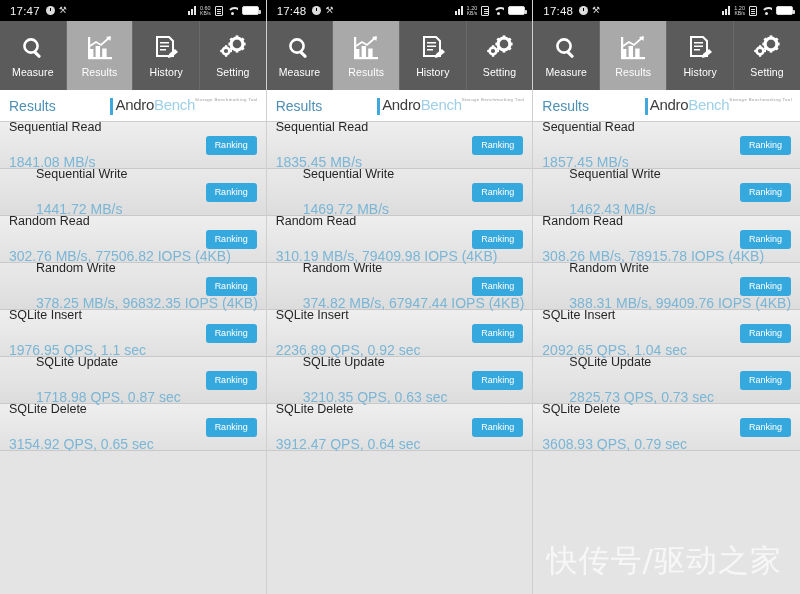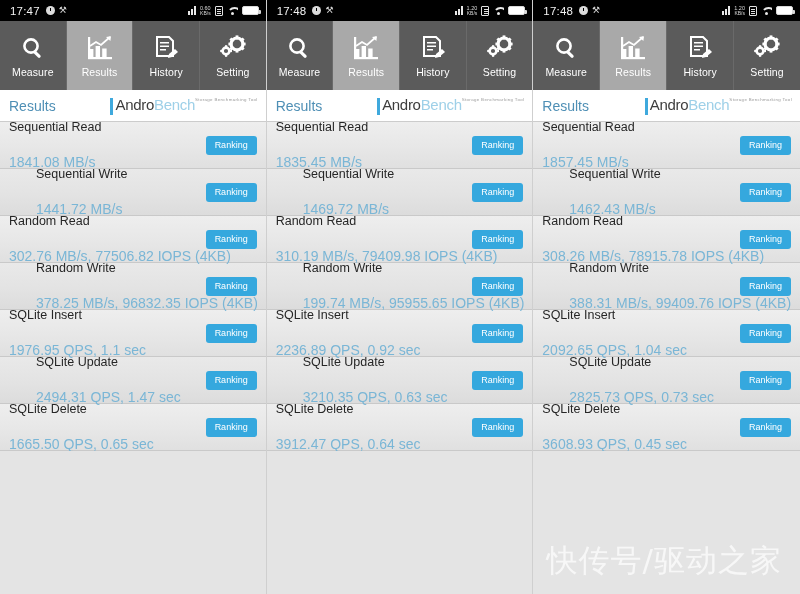--- a/index.html
+++ b/index.html
@@ -270,28 +270,28 @@
         <div class="row">
           <div class="row-texts">
             <div class="row-title">SQLite Insert</div>
             <div class="row-value">1976.95 QPS, 1.1 sec</div>
           </div>
           <button class="ranking-btn">Ranking</button>
         </div>
         <div class="row alt">
           <div class="row-texts">
             <div class="row-title">SQLite Update</div>
-            <div class="row-value">2494.31 QPS, 1.47 sec</div>
+            <div class="row-value">1718.98 QPS, 0.87 sec</div>
           </div>
           <button class="ranking-btn">Ranking</button>
         </div>
         <div class="row">
           <div class="row-texts">
             <div class="row-title">SQLite Delete</div>
-            <div class="row-value">1665.50 QPS, 0.65 sec</div>
+            <div class="row-value">3154.92 QPS, 0.65 sec</div>
           </div>
           <button class="ranking-btn">Ranking</button>
         </div>
       </div>
       <div class="filler"></div>
     </div>
     <div class="panel">
       <div class="statusbar">
         <span class="sb-time">17:48</span>
         <div class="sb-left-icons">
@@ -401,21 +401,21 @@
         <div class="row">
           <div class="row-texts">
             <div class="row-title">Random Read</div>
             <div class="row-value">310.19 MB/s, 79409.98 IOPS (4KB)</div>
           </div>
           <button class="ranking-btn">Ranking</button>
         </div>
         <div class="row alt">
           <div class="row-texts">
             <div class="row-title">Random Write</div>
-            <div class="row-value">199.74 MB/s, 95955.65 IOPS (4KB)</div>
+            <div class="row-value">374.82 MB/s, 67947.44 IOPS (4KB)</div>
           </div>
           <button class="ranking-btn">Ranking</button>
         </div>
         <div class="row">
           <div class="row-texts">
             <div class="row-title">SQLite Insert</div>
             <div class="row-value">2236.89 QPS, 0.92 sec</div>
           </div>
           <button class="ranking-btn">Ranking</button>
         </div>
@@ -567,21 +567,21 @@
         <div class="row alt">
           <div class="row-texts">
             <div class="row-title">SQLite Update</div>
             <div class="row-value">2825.73 QPS, 0.73 sec</div>
           </div>
           <button class="ranking-btn">Ranking</button>
         </div>
         <div class="row">
           <div class="row-texts">
             <div class="row-title">SQLite Delete</div>
-            <div class="row-value">3608.93 QPS, 0.45 sec</div>
+            <div class="row-value">3608.93 QPS, 0.79 sec</div>
           </div>
           <button class="ranking-btn">Ranking</button>
         </div>
       </div>
       <div class="filler"></div>
     </div>
   </div>
 
 <div class="watermark">快传号/驱动之家</div>
 

